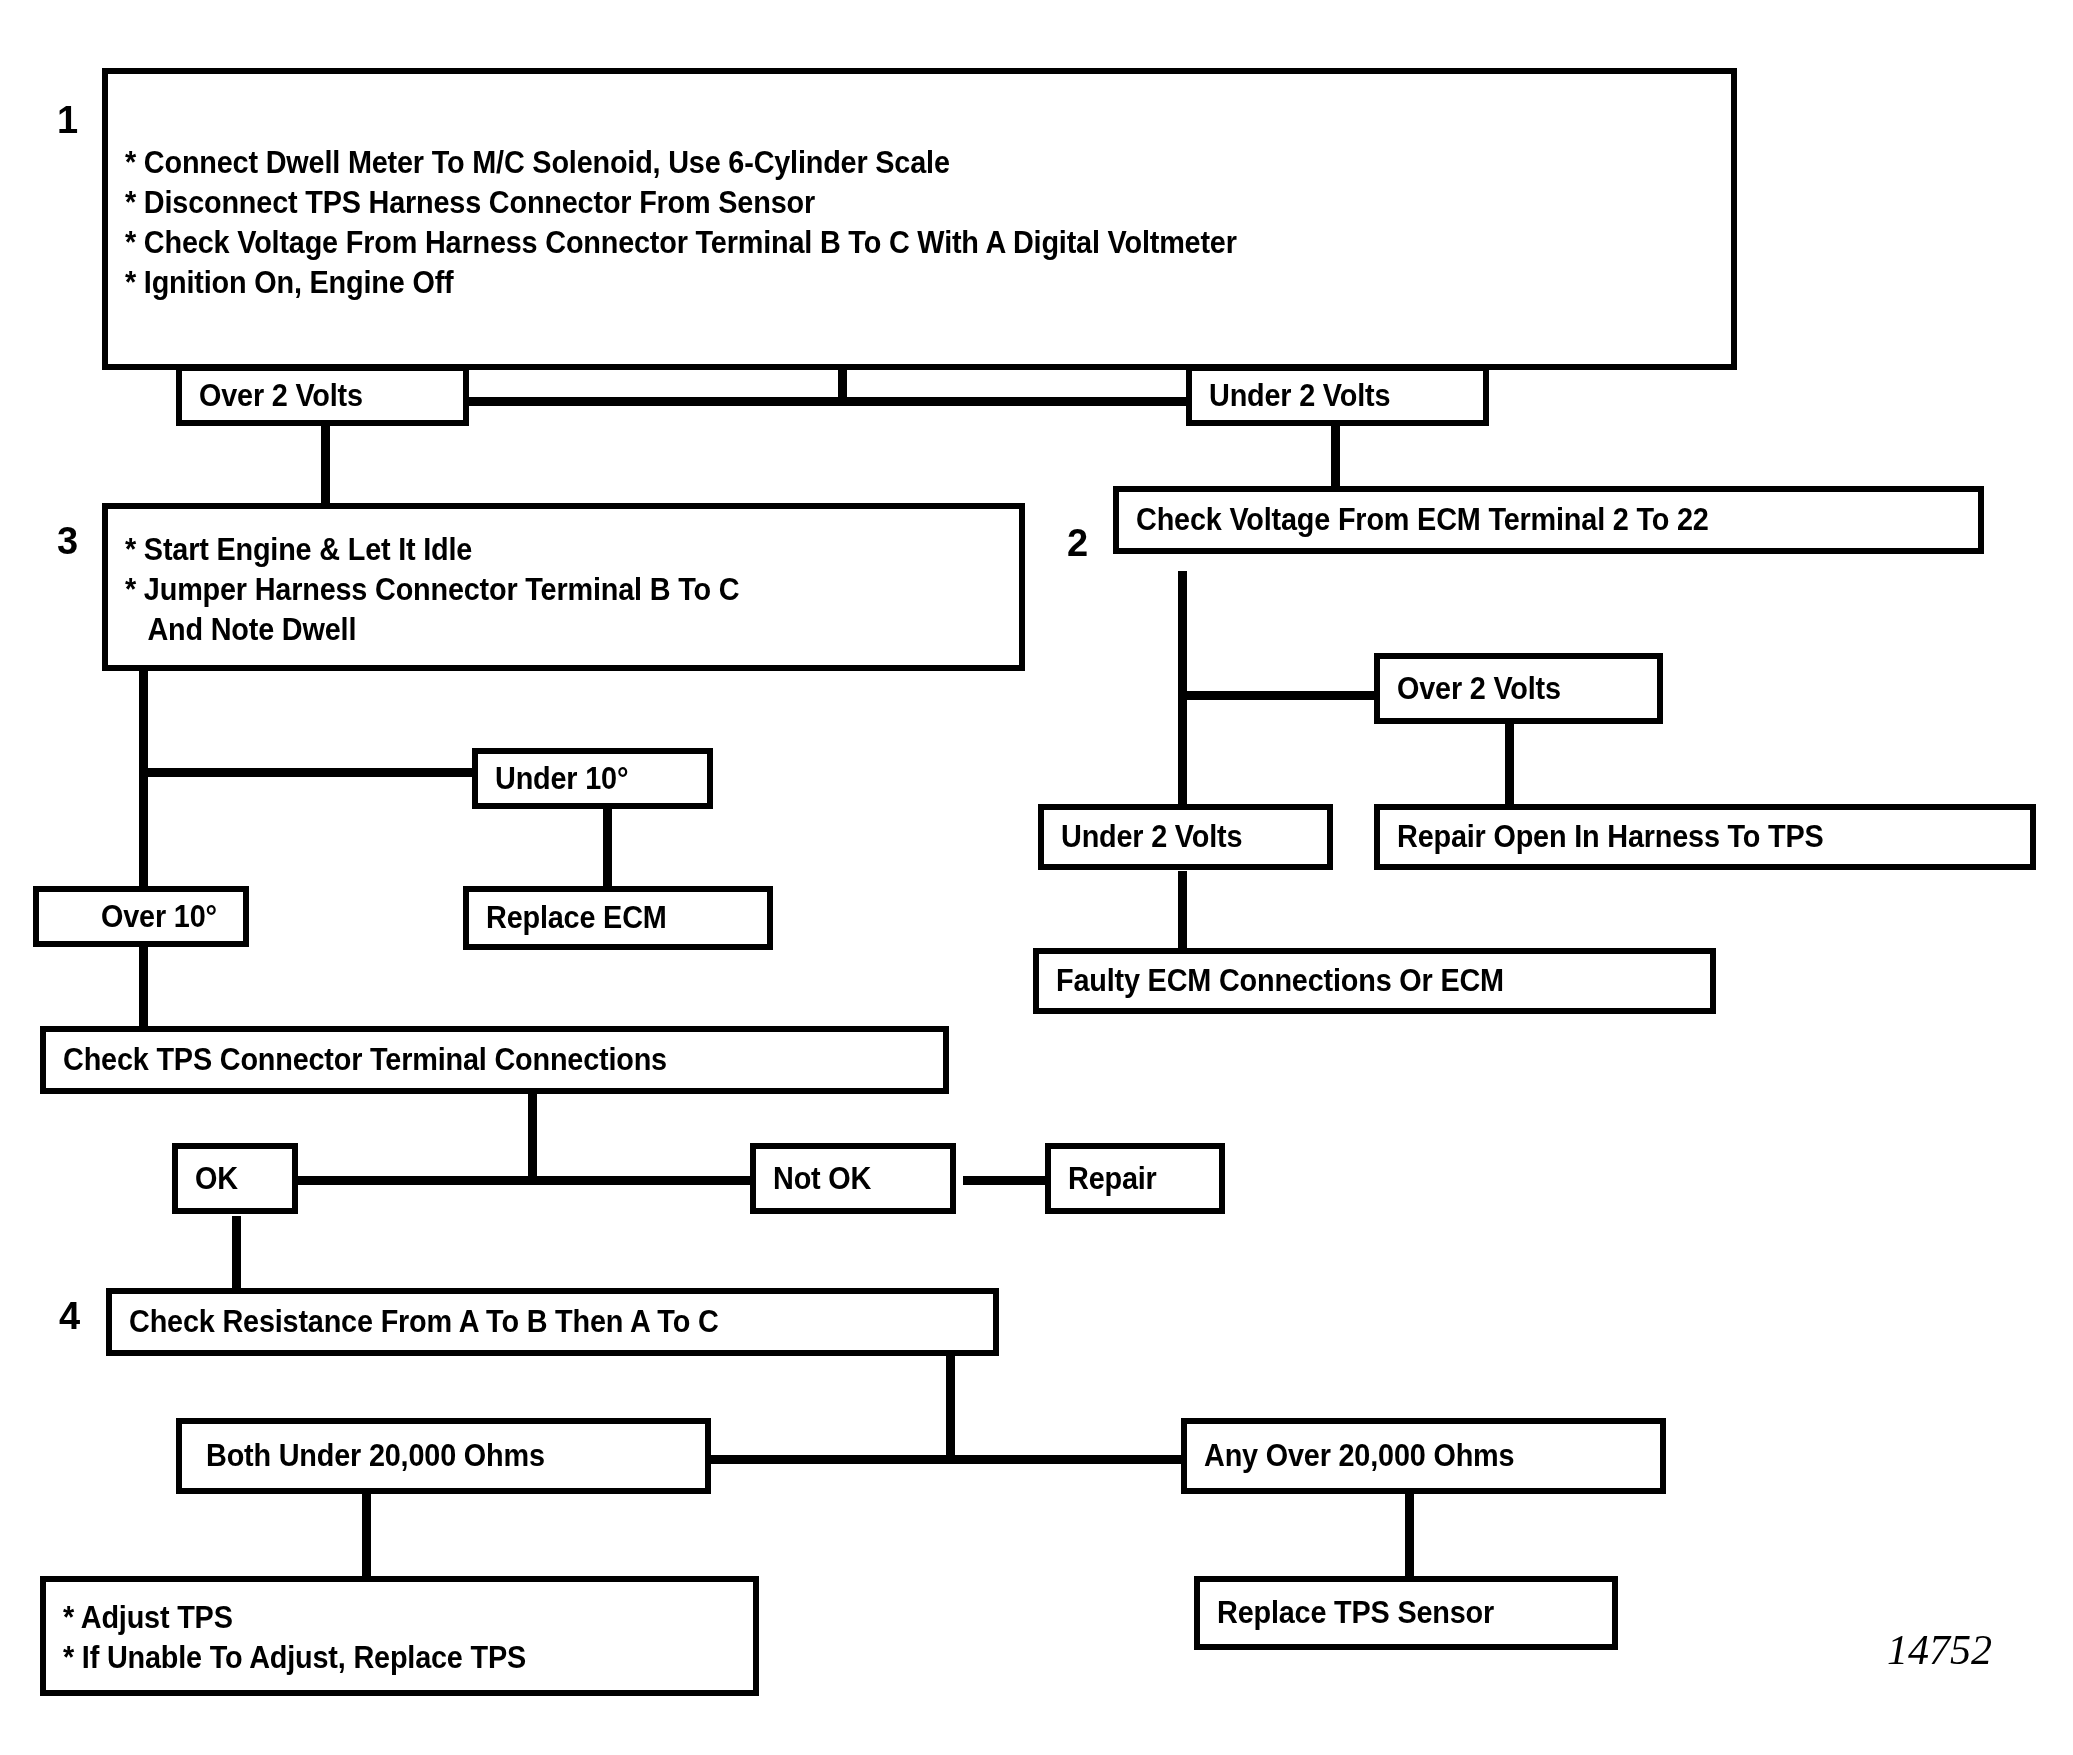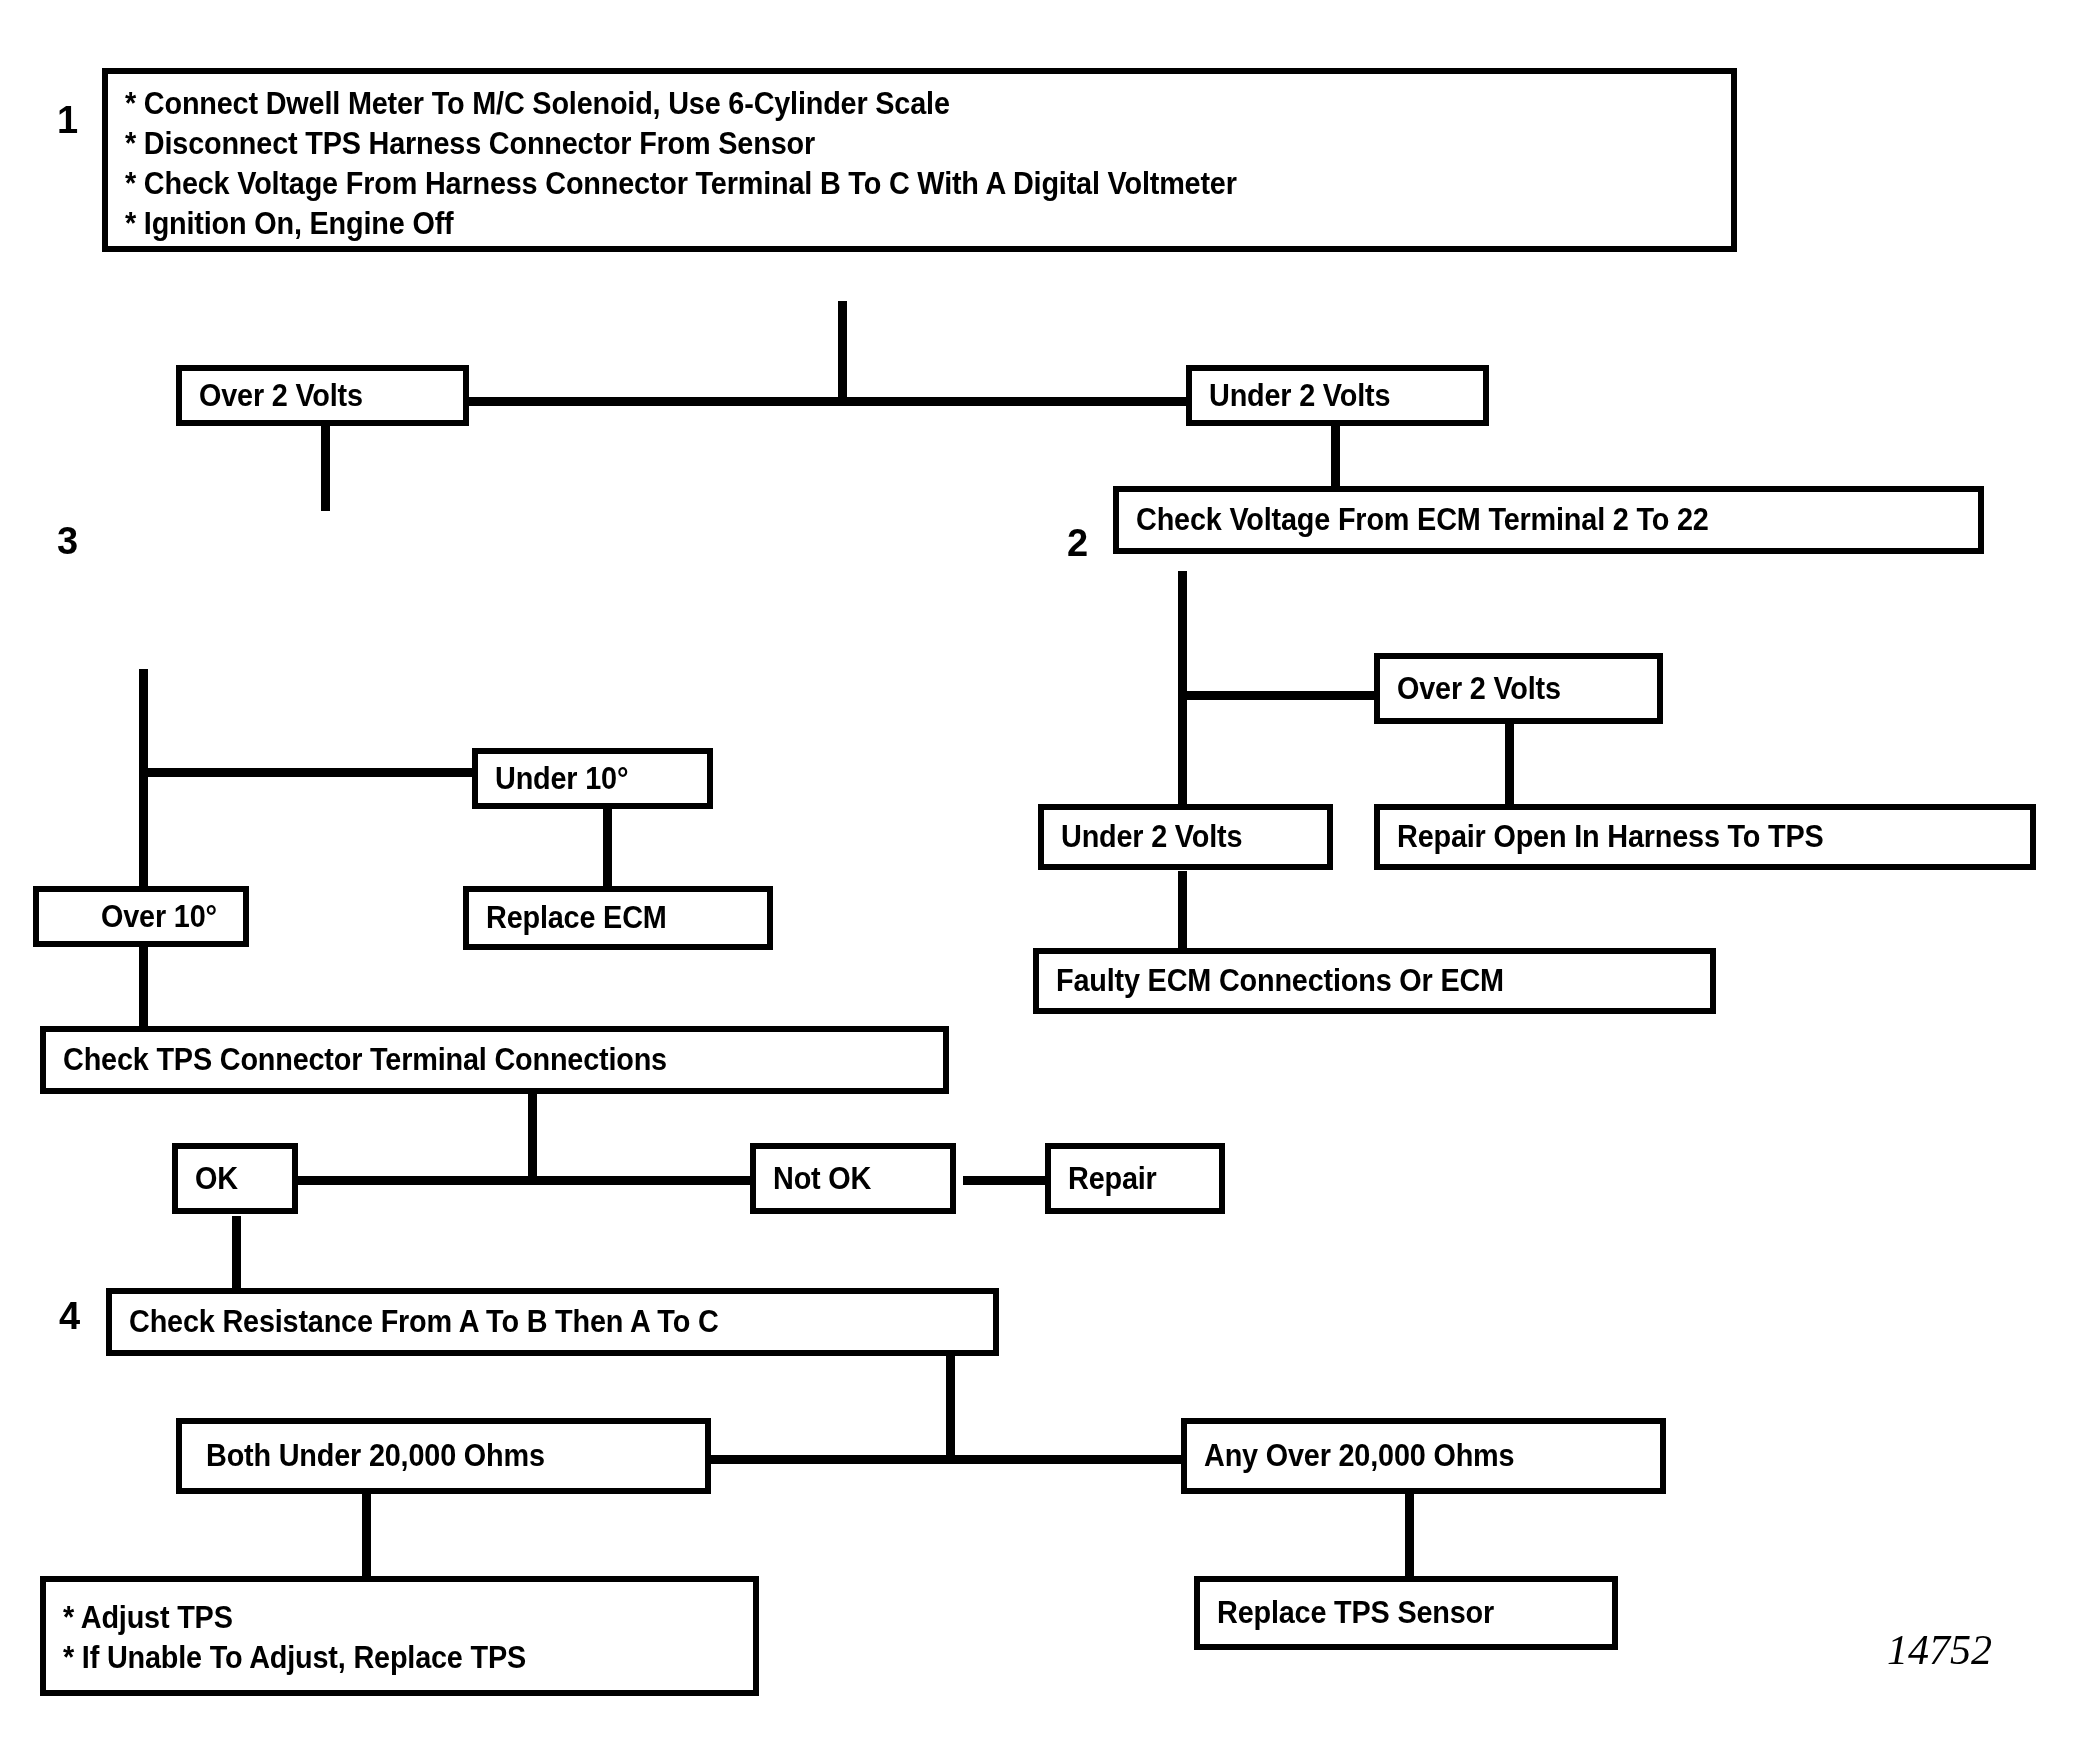--- a/index.html
+++ b/index.html
@@ -100,36 +100,41 @@
 
   <div class="conn" style="left:1178px; top:571px; width:8.5px; height:237px;"></div>
 
   <div class="conn" style="left:1178px; top:691px; width:203px; height:8.5px;"></div>
 
   <div class="conn" style="left:1505px; top:724px; width:8.5px; height:83px;"></div>
 
   <div class="conn" style="left:1178px; top:871px; width:8.5px; height:80px;"></div>
 
   <div class="stepnum" style="left:57px; top:99px; font-size:38px;">1</div>
-  <div class="node pad multiline" style="left:102px; top:68px; width:1635px; height:184px; padding-top:7.6px;">
+  <div class="node pad multiline" style="left:102px; top:68px; width:1635px; height:302px; padding-top:7.6px;">
     <div class="line" style="font-size:31px;">* Connect Dwell Meter To M/C Solenoid, Use 6-Cylinder Scale</div>
     <div class="line" style="font-size:31px;">* Disconnect TPS Harness Connector From Sensor</div>
     <div class="line" style="font-size:31px;">* Check Voltage From Harness Connector Terminal B To C With A Digital Voltmeter</div>
     <div class="line" style="font-size:31px;">* Ignition On, Engine Off</div>
   </div>
 
   <div class="node pad" style="left:176px; top:365px; width:293px; height:61px;">
     <div class="line" style="font-size:31px;">Over 2 Volts</div>
   </div>
 
   <div class="node pad" style="left:1186px; top:365px; width:303px; height:61px;">
     <div class="line" style="font-size:31px;">Under 2 Volts</div>
   </div>
 
   <div class="stepnum" style="left:57px; top:520px; font-size:38px;">3</div>
+  <div class="node pad multiline" style="left:102px; top:503px; width:923px; height:168px; padding-top:5.7px;">
+    <div class="line" style="font-size:31px;">* Start Engine &amp; Let It Idle</div>
+    <div class="line" style="font-size:31px;">* Jumper Harness Connector Terminal B To C</div>
+    <div class="line" style="font-size:31px;">   And Note Dwell</div>
+  </div>
 
   <div class="stepnum" style="left:1067px; top:522px; font-size:38px;">2</div>
   <div class="node pad" style="left:1113px; top:486px; width:871px; height:68px;justify-content:center;">
     <div class="line" style="font-size:31px;">Check Voltage From ECM Terminal 2 To 22</div>
   </div>
 
   <div class="node pad" style="left:472px; top:748px; width:241px; height:61px;">
     <div class="line" style="font-size:31px;">Under 10°</div>
   </div>
 

